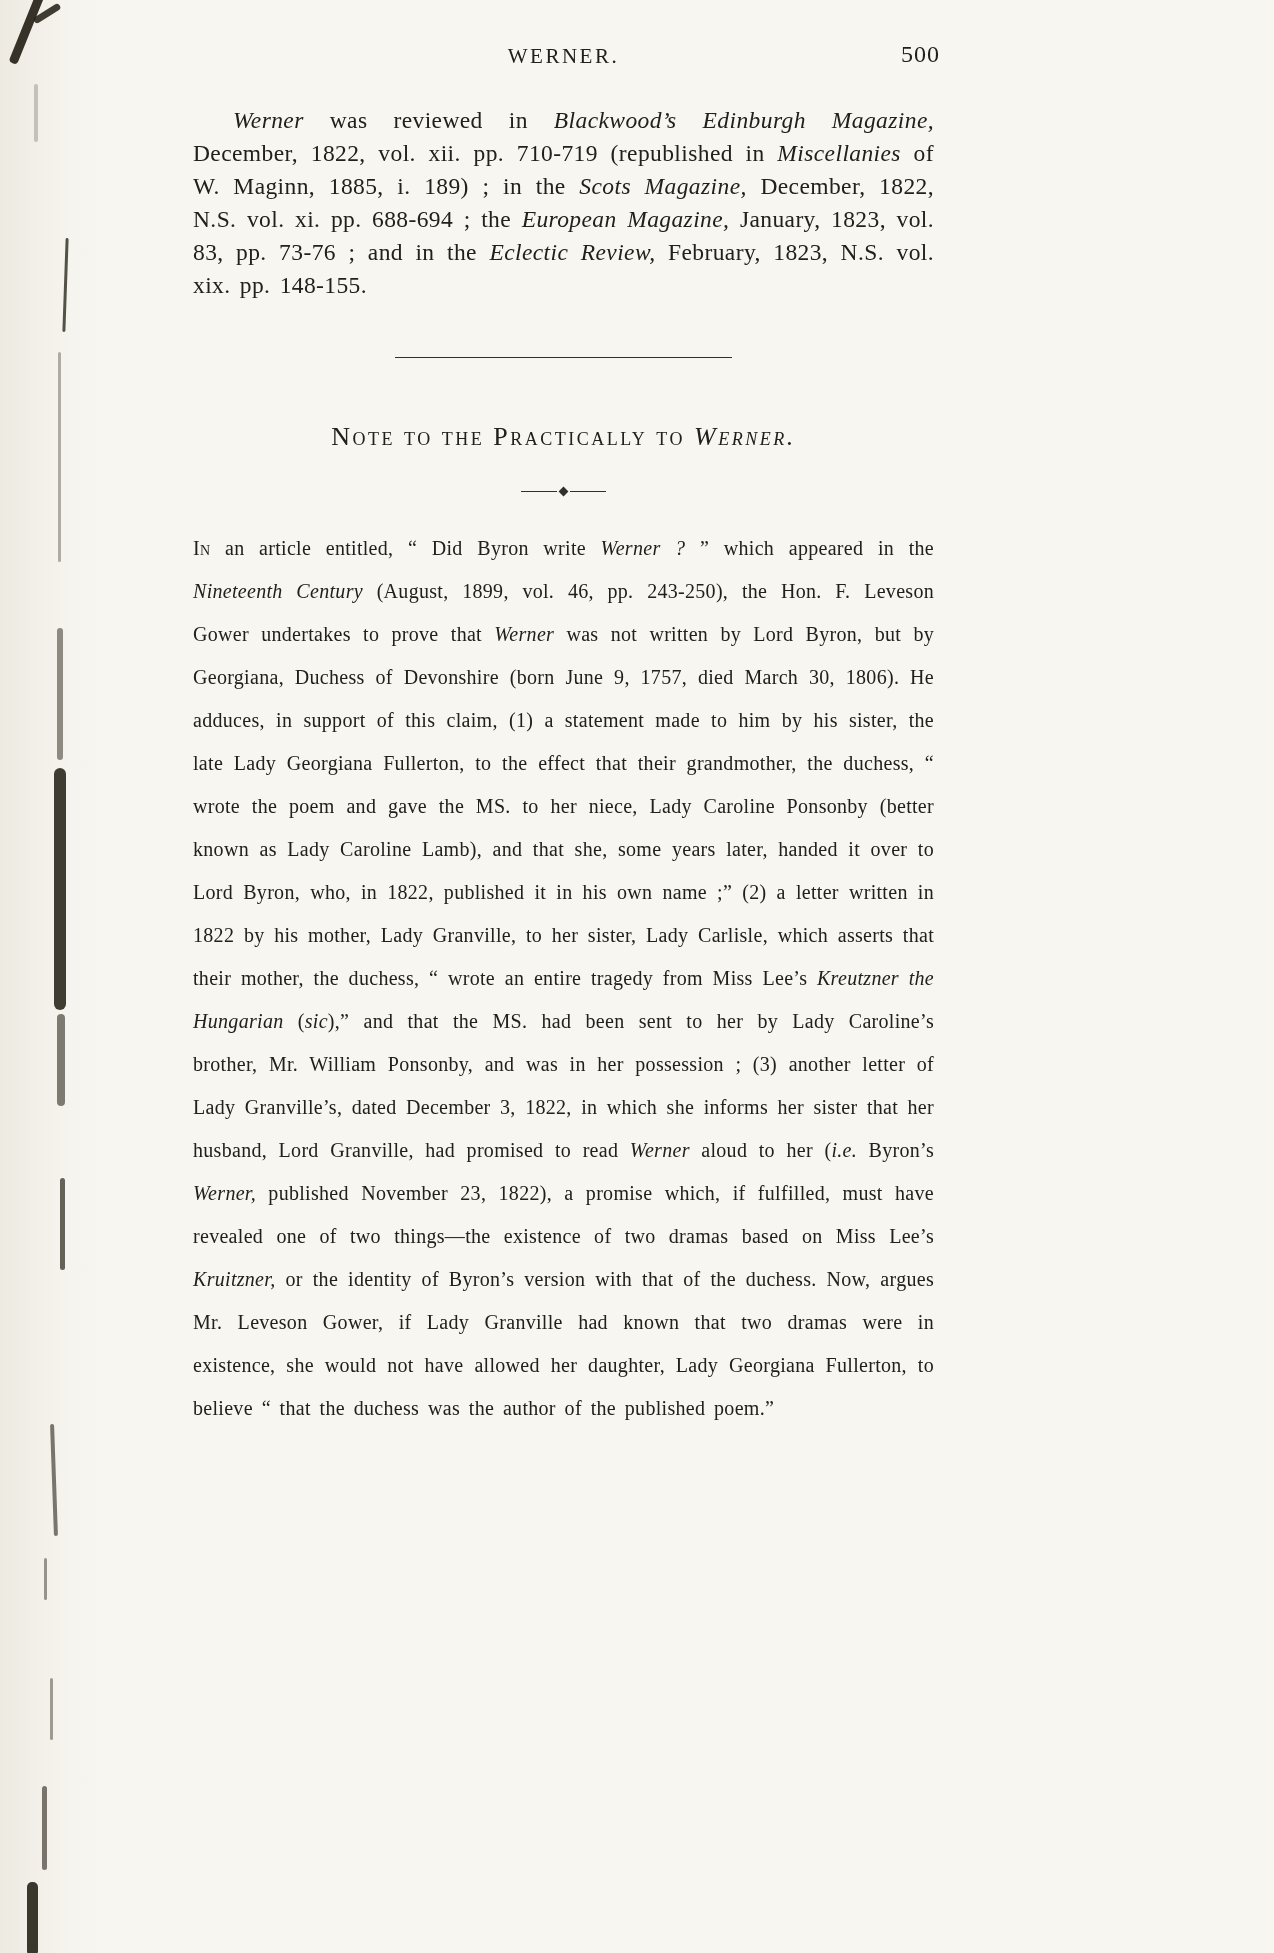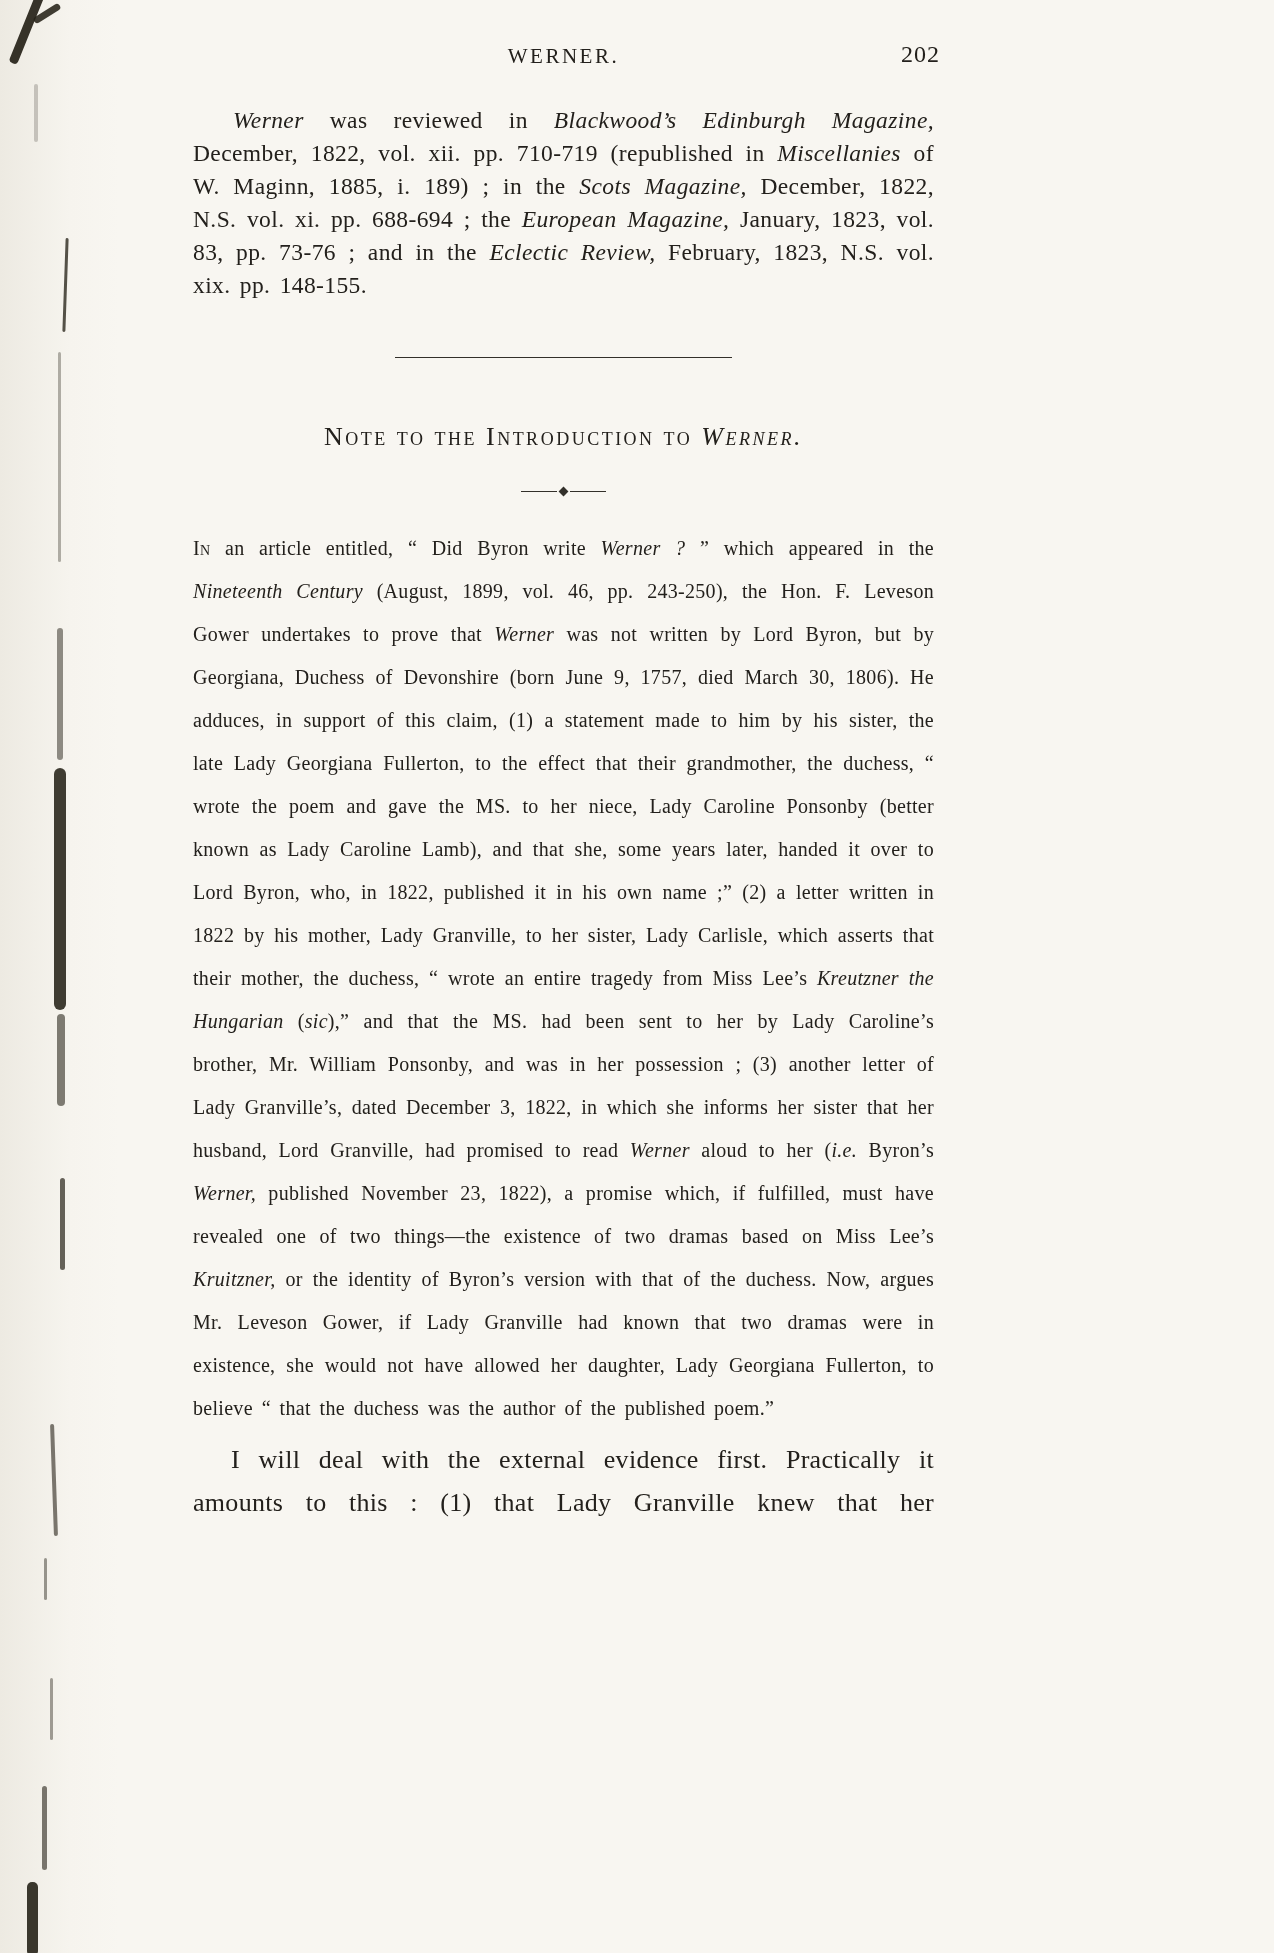--- a/index.html
+++ b/index.html
@@ -124,33 +124,32 @@
   <div class="mark m9"></div>
   <div class="mark m10"></div>
   <div class="mark m11"></div>
   <div class="mark m12"></div>
   <div class="mark m13"></div>
 
   <div class="content">
 
     <header class="running-head">
       <span class="head-title">WERNER.</span>
-      <span class="page-num">202</span>
+      <span class="page-num">500</span>
     </header>
 
     <p class="para review-para"><span class="it">Werner</span><span> was reviewed in </span><span class="it">Blackwood’s Edinburgh Magazine,</span><span> December, 1822, vol. xii. pp. 710-719 (republished in </span><span class="it">Miscellanies</span><span> of W. Maginn, 1885, i. 189) ; in the </span><span class="it">Scots Magazine,</span><span> December, 1822, N.S. vol. xi. pp. 688-694 ; the </span><span class="it">European Magazine,</span><span> January, 1823, vol. 83, pp. 73-76 ; and in the </span><span class="it">Eclectic Review,</span><span> February, 1823, N.S. vol. xix. pp. 148-155.</span></p>
 
     <div class="rule"></div>
 
-    <h2 class="note-heading"><span>Note to the Introduction to </span><span class="it">Werner.</span></h2>
+    <h2 class="note-heading"><span>Note to the Practically to </span><span class="it">Werner.</span></h2>
 
     <div class="ornament">
       <span class="orn-line"></span>
       <span class="orn-diamond"></span>
       <span class="orn-line"></span>
     </div>
 
     <p class="para main-para"><span class="sc">In</span><span> an article entitled, “ Did Byron write </span><span class="it">Werner ?</span><span> ” which appeared in the </span><span class="it">Nineteenth Century</span><span> (August, 1899, vol. 46, pp. 243-250), the Hon. F. Leveson Gower undertakes to prove that </span><span class="it">Werner</span><span> was not written by Lord Byron, but by Georgiana, Duchess of Devonshire (born June 9, 1757, died March 30, 1806).  He adduces, in support of this claim, (1) a statement made to him by his sister, the late Lady Georgiana Fullerton, to the effect that their grandmother, the duchess, “ wrote the poem and gave the MS. to her niece, Lady Caroline Ponsonby (better known as Lady Caroline Lamb), and that she, some years later, handed it over to Lord Byron, who, in 1822, published it in his own name ;” (2) a letter written in 1822 by his mother, Lady Granville, to her sister, Lady Carlisle, which asserts that their mother, the duchess, “ wrote an entire tragedy from Miss Lee’s </span><span class="it">Kreutzner the Hungarian</span><span> (</span><span class="it">sic</span><span>),” and that the MS. had been sent to her by Lady Caroline’s brother, Mr. William Ponsonby, and was in her possession ; (3) another letter of Lady Granville’s, dated December 3, 1822, in which she informs her sister that her husband, Lord Granville, had promised to read </span><span class="it">Werner</span><span> aloud to her (</span><span class="it">i.e.</span><span> Byron’s </span><span class="it">Werner,</span><span> published November 23, 1822), a promise which, if fulfilled, must have revealed one of two things—the existence of two dramas based on Miss Lee’s </span><span class="it">Kruitzner,</span><span> or the identity of Byron’s version with that of the duchess.  Now, argues Mr. Leveson Gower, if Lady Granville had known that two dramas were in existence, she would not have allowed her daughter, Lady Georgiana Fullerton, to believe “ that the duchess was the author of the published poem.”</span></p>
 
-    <p class="para closing-para"><span>I will deal with the external evidence first.  Practically it amounts to this : (1) that Lady Granville knew that her</span></p>
 
   </div>
 </div>
 
 </body></html>

